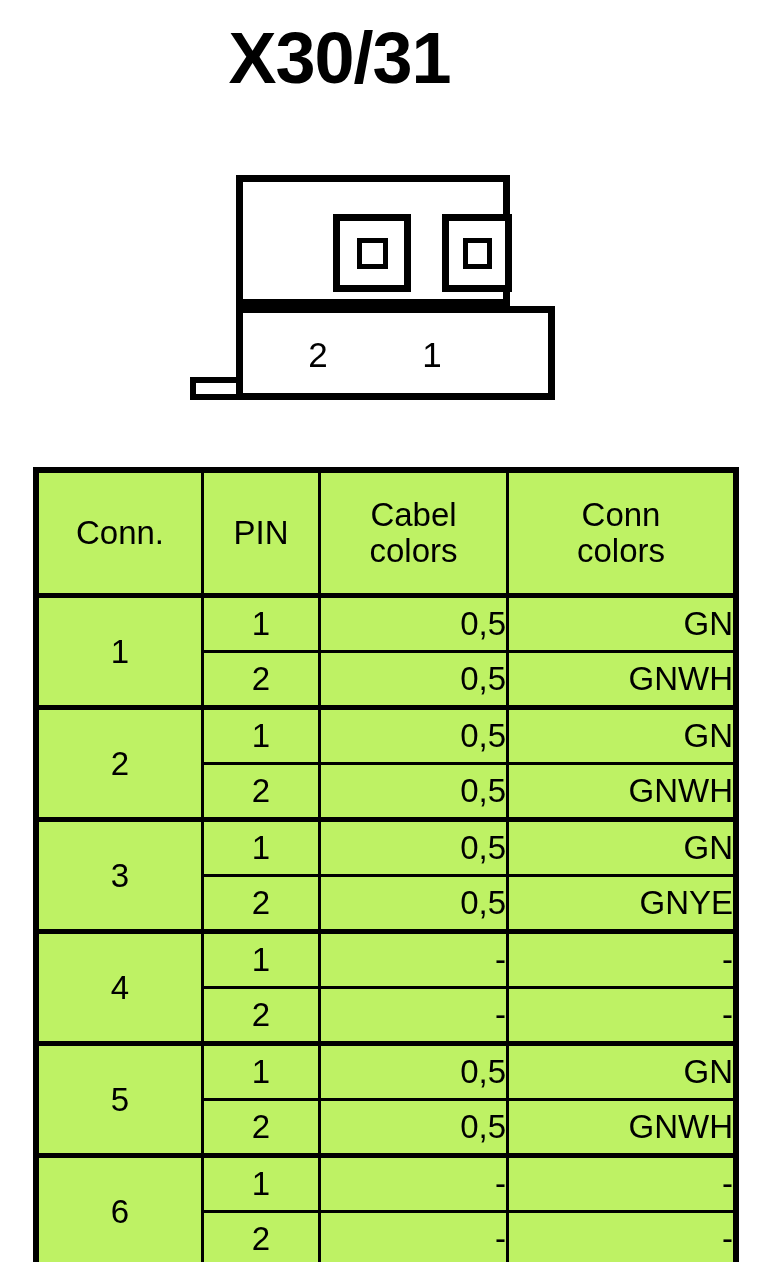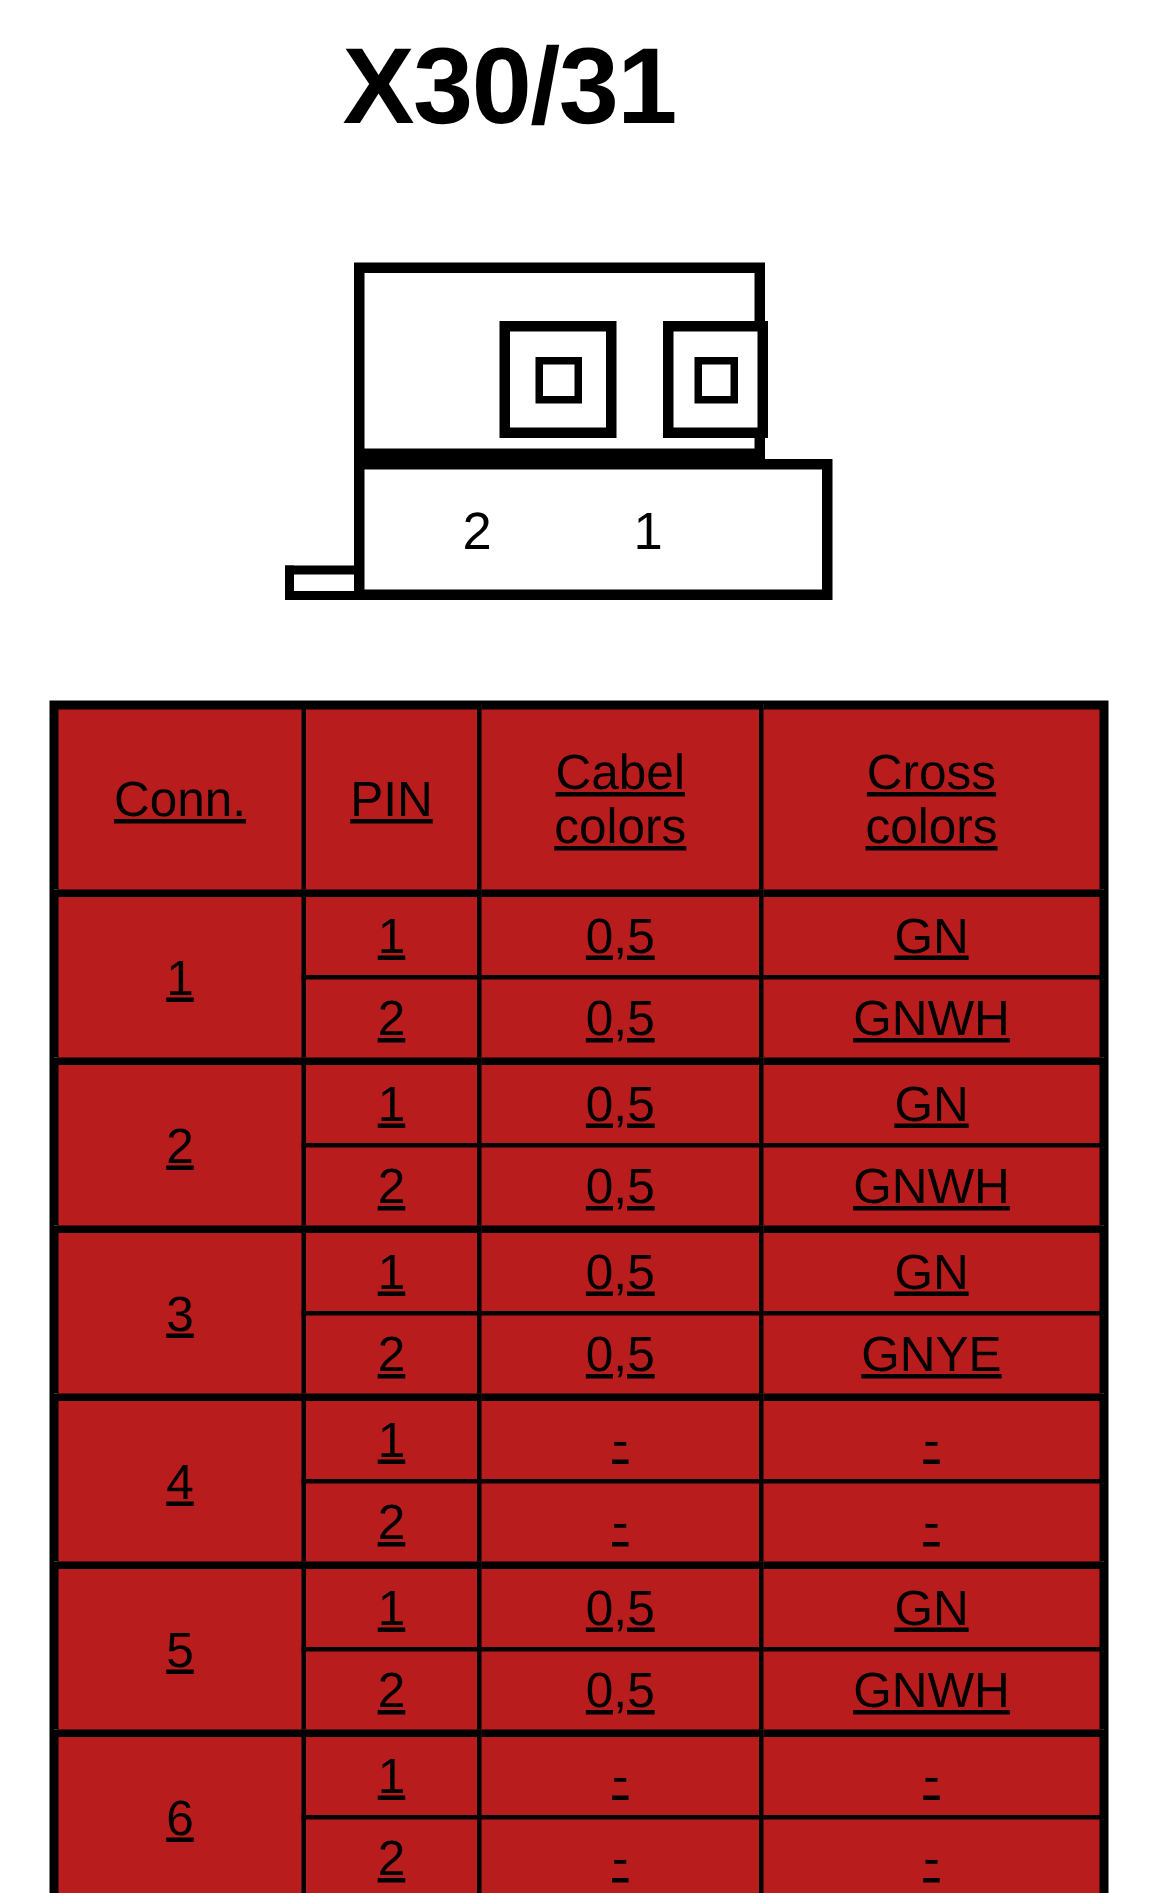--- a/index.html
+++ b/index.html
@@ -109,41 +109,40 @@
     table-layout: fixed;
     background: #fff;
   }
   .pin-table td, .pin-table th {
     border: 3px solid #000;
     padding: 0;
     font-weight: normal;
     font-size: 33px;
     line-height: 1.08;
     vertical-align: middle;
-    background: #b91c1c;
-    text-decoration: underline;
+    background: #bef264;
   }
   
   .pin-table {
     outline: 3px solid #000;
   }
   .col-conn    { width: 165px; }
   .col-pin     { width: 117px; }
   .col-cross   { width: 188px; }
   .col-colors  { width: 227px; }
 
   .pin-table thead th {
     height: 116px;
     text-align: center;
     padding: 2px 4px;
   }
   .hdr-line { display: block; }
 
   .cell-center { text-align: center; }
-  .cell-left   { text-align: center; padding-left: 8px; }
+  .cell-left   { text-align: right; padding-left: 8px; }
 
   .row-cell { height: 52px; }
 
   
   tr.group-start > td { border-top: 5px solid #000; }
 </style>
 </head>
 <body>
 
 <div class="page-title">X30/31</div>
@@ -180,21 +179,21 @@
         <span class="hdr-line">Conn.</span>
       </th>
       <th>
         <span class="hdr-line">PIN</span>
       </th>
       <th>
         <span class="hdr-line">Cabel</span>
         <span class="hdr-line">colors</span>
       </th>
       <th>
-        <span class="hdr-line">Cross</span>
+        <span class="hdr-line">Conn</span>
         <span class="hdr-line">colors</span>
       </th>
     </tr>
   </thead>
   <tbody>
       <tr class="group-start">
         <td class="cell-center row-cell" rowspan="2">1</td>
         <td class="cell-center row-cell">1</td>
         <td class="cell-left row-cell">0,5</td>
         <td class="cell-left row-cell">GN</td>

